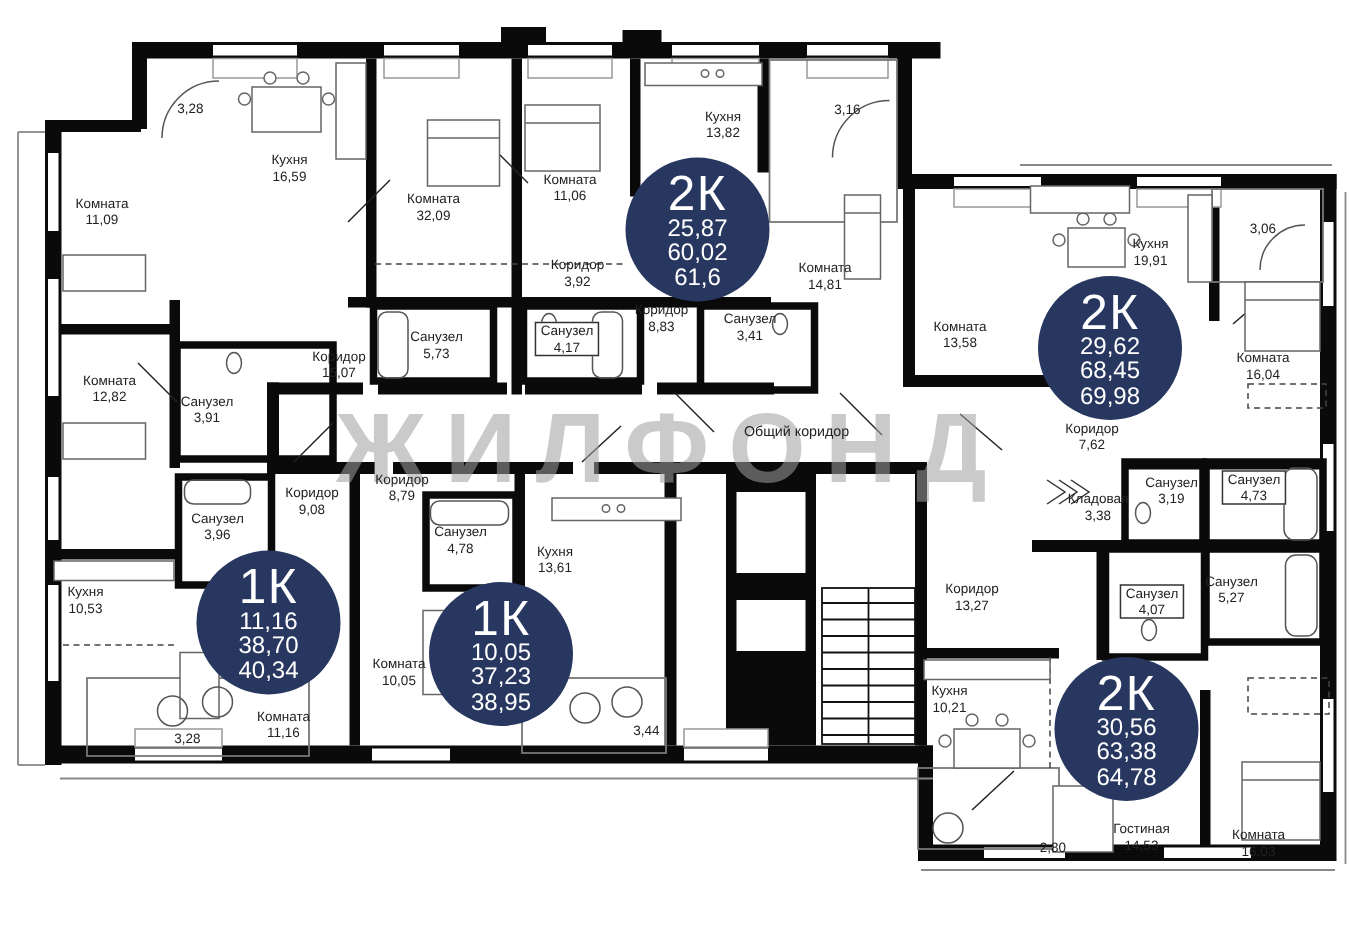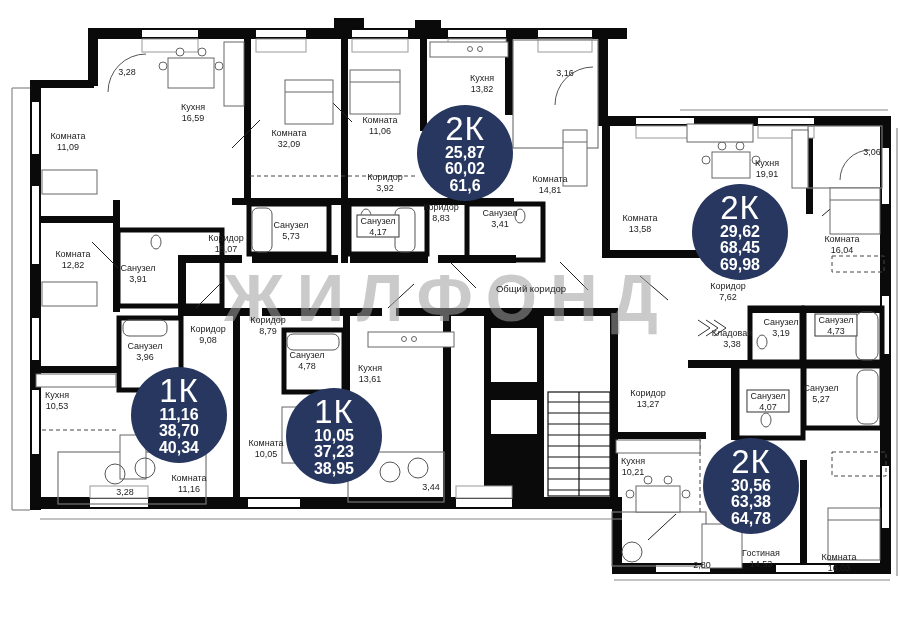--- a/index.html
+++ b/index.html
@@ -9,21 +9,21 @@
   .rl{position:absolute;transform:translate(-50%,-50%);text-align:center;
       font-size:9px;line-height:10.5px;color:#222;white-space:nowrap;z-index:3;}
   .rl .nm{display:block;}
   .rl .ar{display:block;}
   .rl.boxed{border:1px solid #333;background:#fff;padding:0 3px;}
   .bl{position:absolute;transform:translate(-50%,-50%);font-size:9px;color:#222;z-index:3;white-space:nowrap;margin-left:28px;}
   .badge{position:absolute;width:96px;height:96px;border-radius:50%;
          background:var(--badge_bg,#273760);color:#fff;display:flex;flex-direction:column;
          align-items:center;justify-content:center;z-index:4;text-align:center;}
   .badge .t{font-size:33px;line-height:33px;font-weight:500;letter-spacing:1px;}
-  .badge .v{font-size:16px;line-height:16.5px;font-weight:700;}
+  .badge .v{font-size:16px;line-height:16.5px;font-weight:400;}
   .watermark{position:absolute;left:224px;top:260px;font-size:66px;font-weight:700;
              color:var(--watermark,#a0a0a0);opacity:.55;letter-spacing:13px;z-index:2;white-space:nowrap;}
   .corridor{position:absolute;transform:translate(-50%,-50%);font-size:9.5px;color:#222;z-index:3;white-space:nowrap;}
 </style>
 </head>
 <body>
 
 <div id="plan">
 
   <svg width="900" height="624" viewBox="0 0 900 624">
@@ -428,18 +428,18 @@
       <span class="nm">Гостиная</span>
       <span class="ar">14,53</span>
     </div>
   <div class="rl" style="left:839px;top:562px">
       <span class="nm">Комната</span>
       <span class="ar">16,03</span>
     </div>
 
   <div class="bl" style="left:99px;top:72px">3,28</div>
   <div class="bl" style="left:537px;top:73px">3,16</div>
-  <div class="bl" style="left:844px;top:152px">3,06</div>
+  <div class="bl" style="left:814px;top:152px">3,06</div>
   <div class="bl" style="left:97px;top:492px">3,28</div>
   <div class="bl" style="left:403px;top:487px">3,44</div>
   <div class="bl" style="left:674px;top:565px">2,80</div>
 
 </div>
 
 </body></html>

